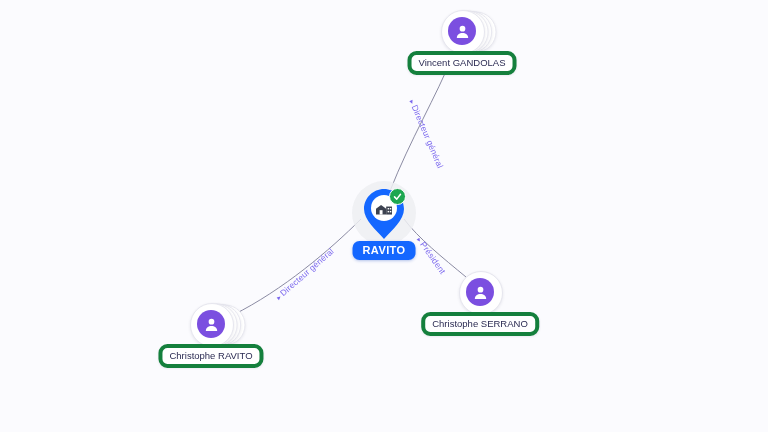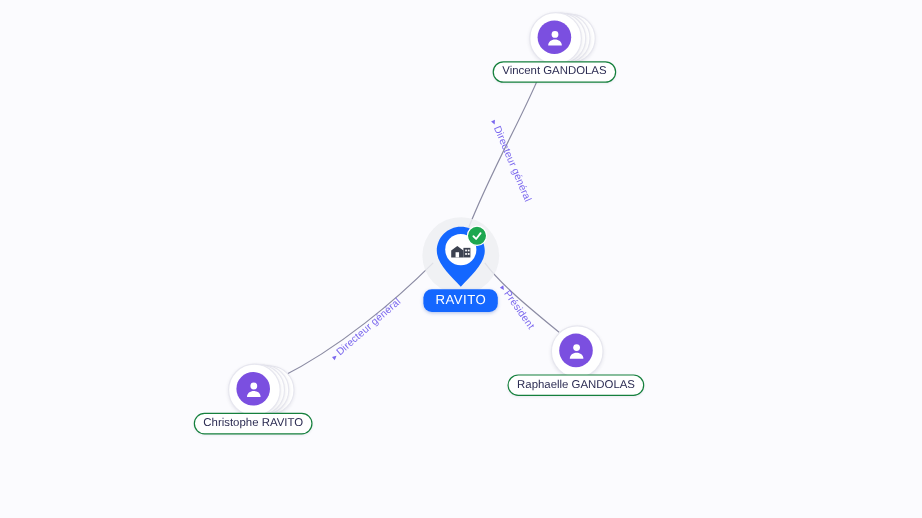--- a/index.html
+++ b/index.html
@@ -91,21 +91,21 @@
     justify-content: center;
   }
   .avatar-disc svg { display: block; }
 
   .person-label {
     position: absolute;
     top: 20px;
     left: 50%;
     transform: translateX(-50%);
     background: #ffffff;
-    border: 1px solid #15803d;
+    border: 4px solid #15803d;
     border-radius: 9px;
     padding: 2px 7px 3px;
     font-size: 9.5px;
     color: #2b2b52;
     white-space: nowrap;
     box-shadow: 0 1px 2px rgba(40,40,80,.07);
   }
 
   
   .company-halo {
@@ -153,21 +153,21 @@
 
   .company-label {
     position: absolute;
     top: 28px;
     left: 50%;
     transform: translateX(-50%);
     background: #1467ff;
     border-radius: 7px;
     padding: 3px 10px 4px;
     font-size: 11px;
-    font-weight: normal;
+    font-weight: bold;
     color: #ffffff;
     white-space: nowrap;
     letter-spacing: .4px;
     box-shadow: 0 1px 3px rgba(20,70,190,.30);
   }
 </style>
 </head>
 <body>
 
 <div id="graph-canvas">
@@ -225,21 +225,21 @@
   <div class="node" style="left:480px; top:292px;">
     <div class="person-stack">
       <div class="stack-card s0"></div>
       <div class="avatar-disc">
         <svg width="17" height="17" viewBox="0 0 24 24" fill="#ffffff">
           <circle cx="12" cy="8" r="4"></circle>
           <path d="M4 21c0-4.4 3.6-7 8-7s8 2.6 8 7z"></path>
         </svg>
       </div>
     </div>
-    <div class="person-label">Raphaelle GANDOLAS</div>
+    <div class="person-label">Christophe SERRANO</div>
   </div>
 
   <div class="node" style="left:384px; top:213px;">
     <div class="company-halo"></div>
     <div class="pin-wrap">
       <svg width="44" height="54" viewBox="0 0 44 54">
         <path d="M22 2 C11 2, 2 11, 2 22 C2 33, 14 43, 22 52 C30 43, 42 33, 42 22 C42 11, 33 2, 22 2 Z" fill="#1467ff"></path>
         <circle cx="22" cy="21" r="13" fill="#ffffff"></circle>
       </svg>
       <div class="pin-glyph">

